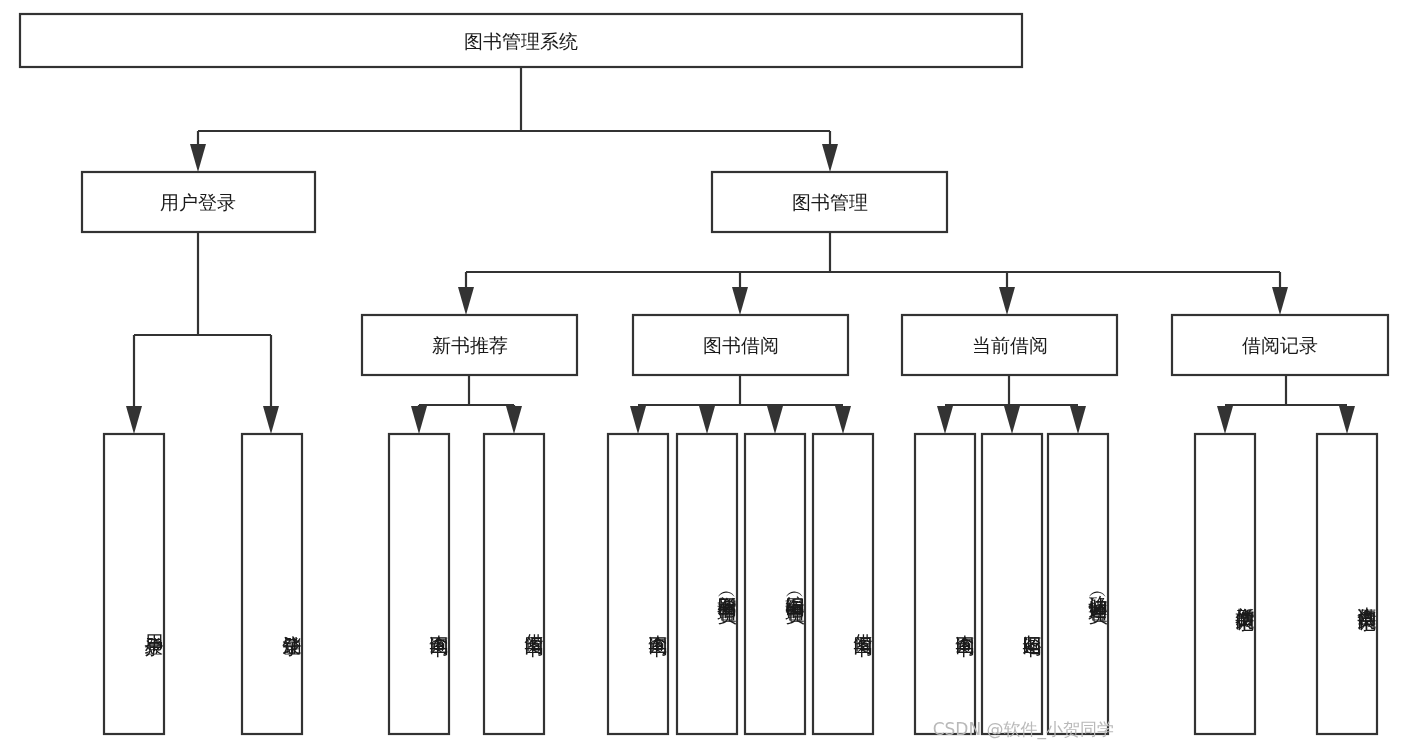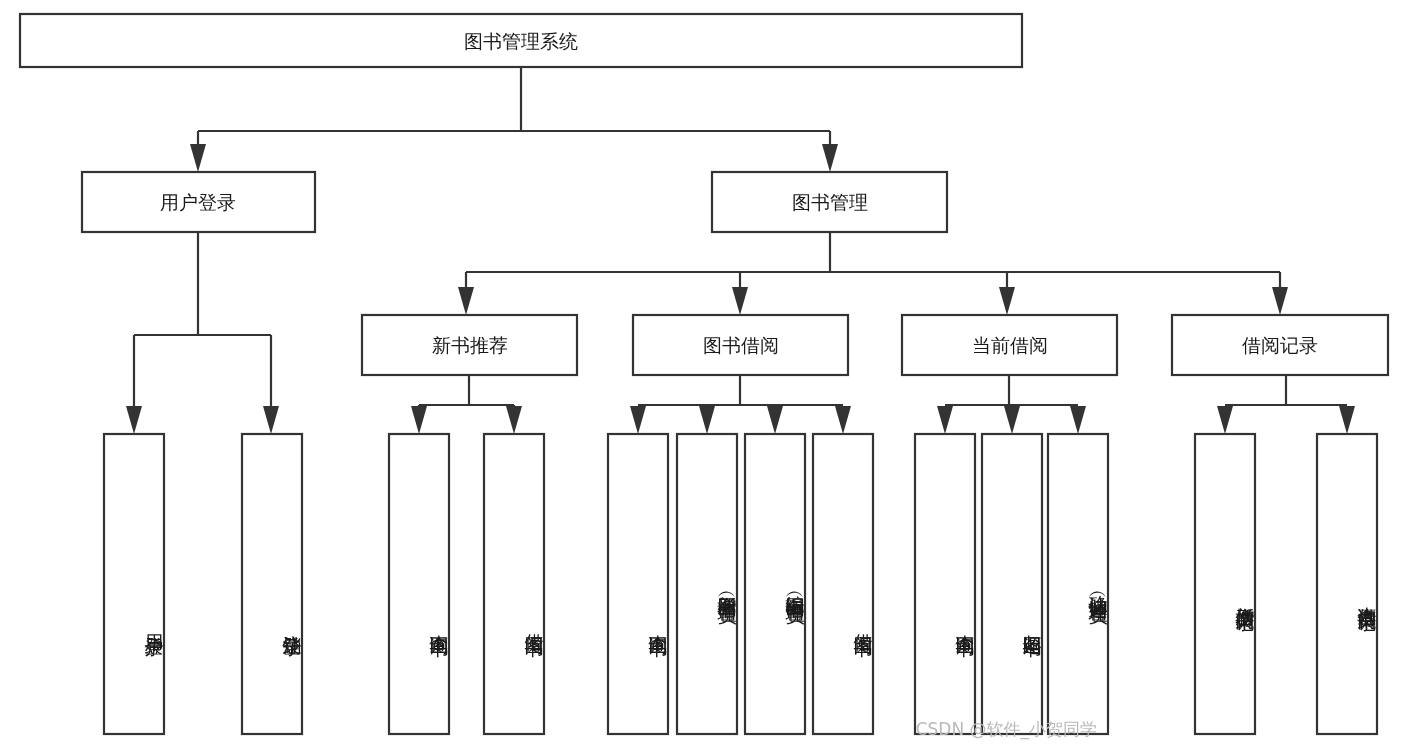--- a/index.html
+++ b/index.html
@@ -59,21 +59,21 @@
     letter-spacing: 1.5px;
     line-height: 1;
     white-space: nowrap;
     display: flex;
     align-items: flex-start;
     justify-content: center;
     user-select: none;
   }
   .watermark {
     position: absolute;
-    right: 18px;
+    right: 1px;
     bottom: 6px;
     font-family: "DejaVu Sans", "Liberation Sans", sans-serif;
     font-size: 17px;
     color: #b9b9b9;
     white-space: nowrap;
     user-select: none;
   }
 </style>
 </head>
 <body>

